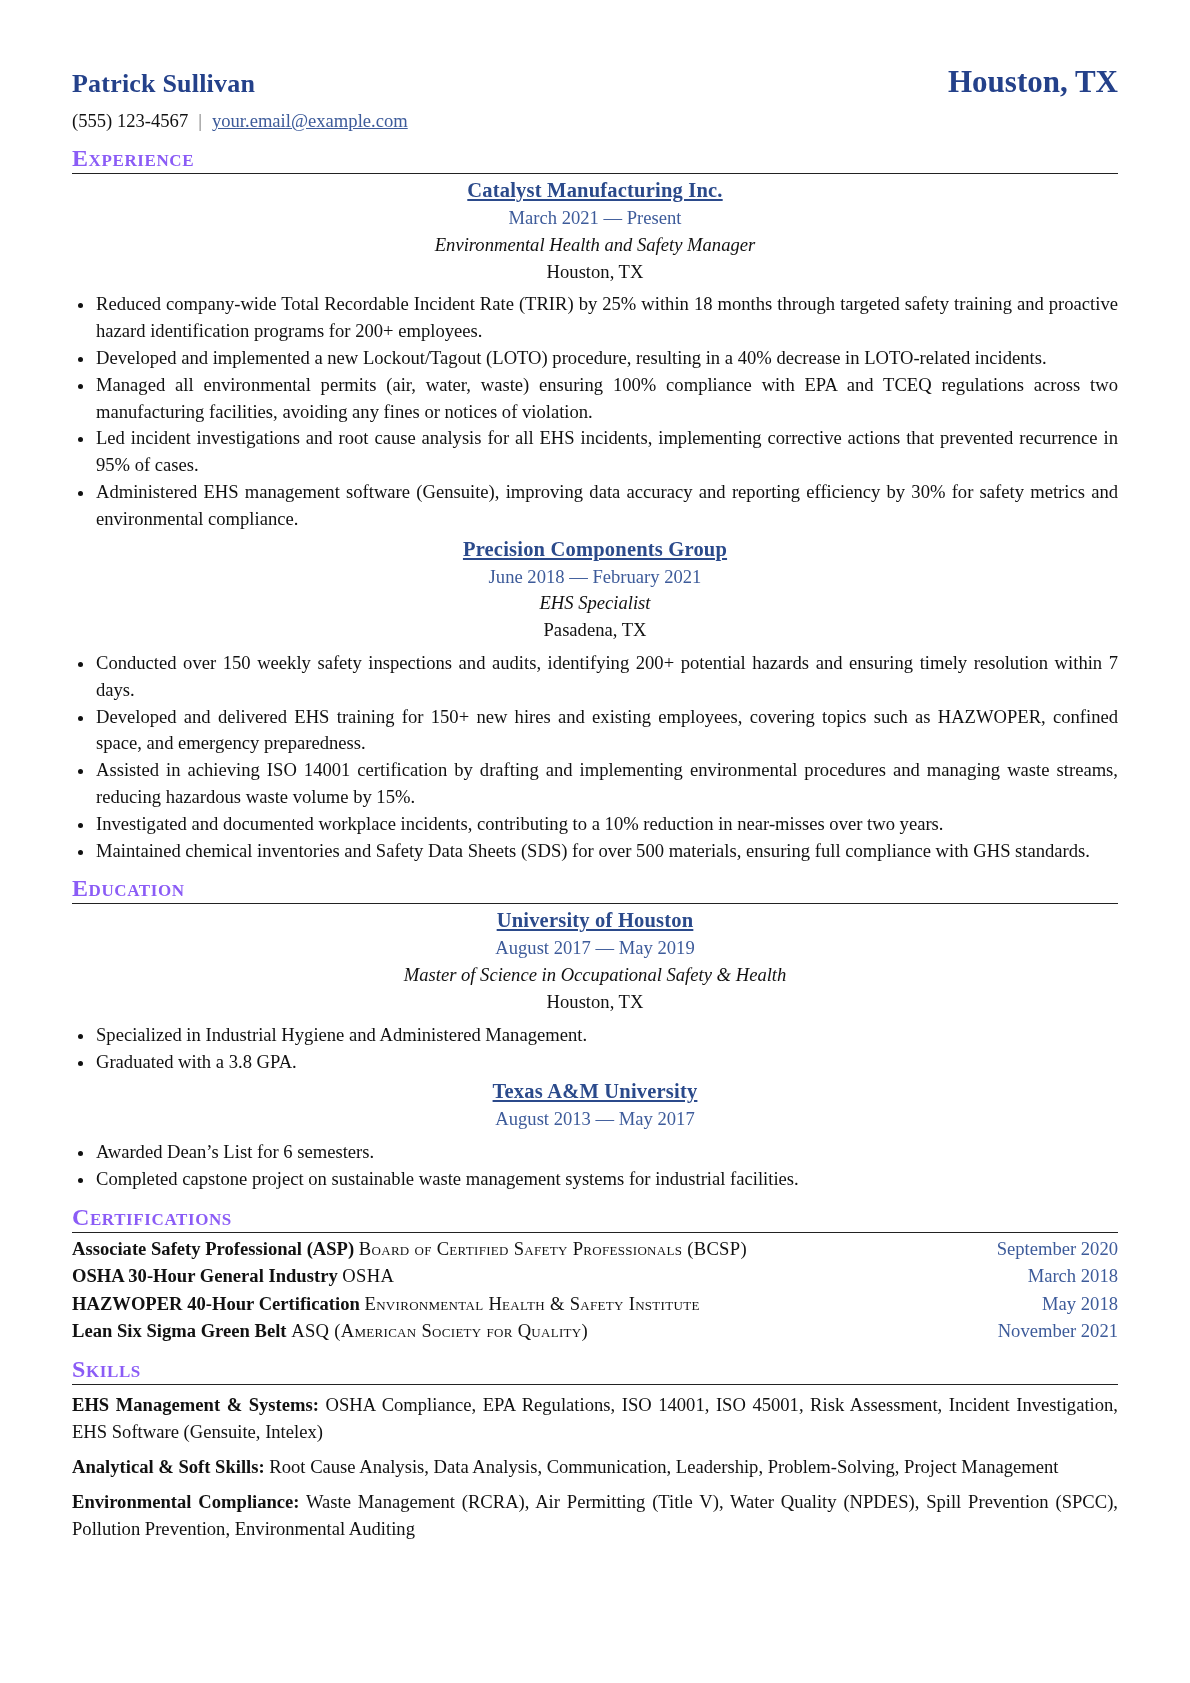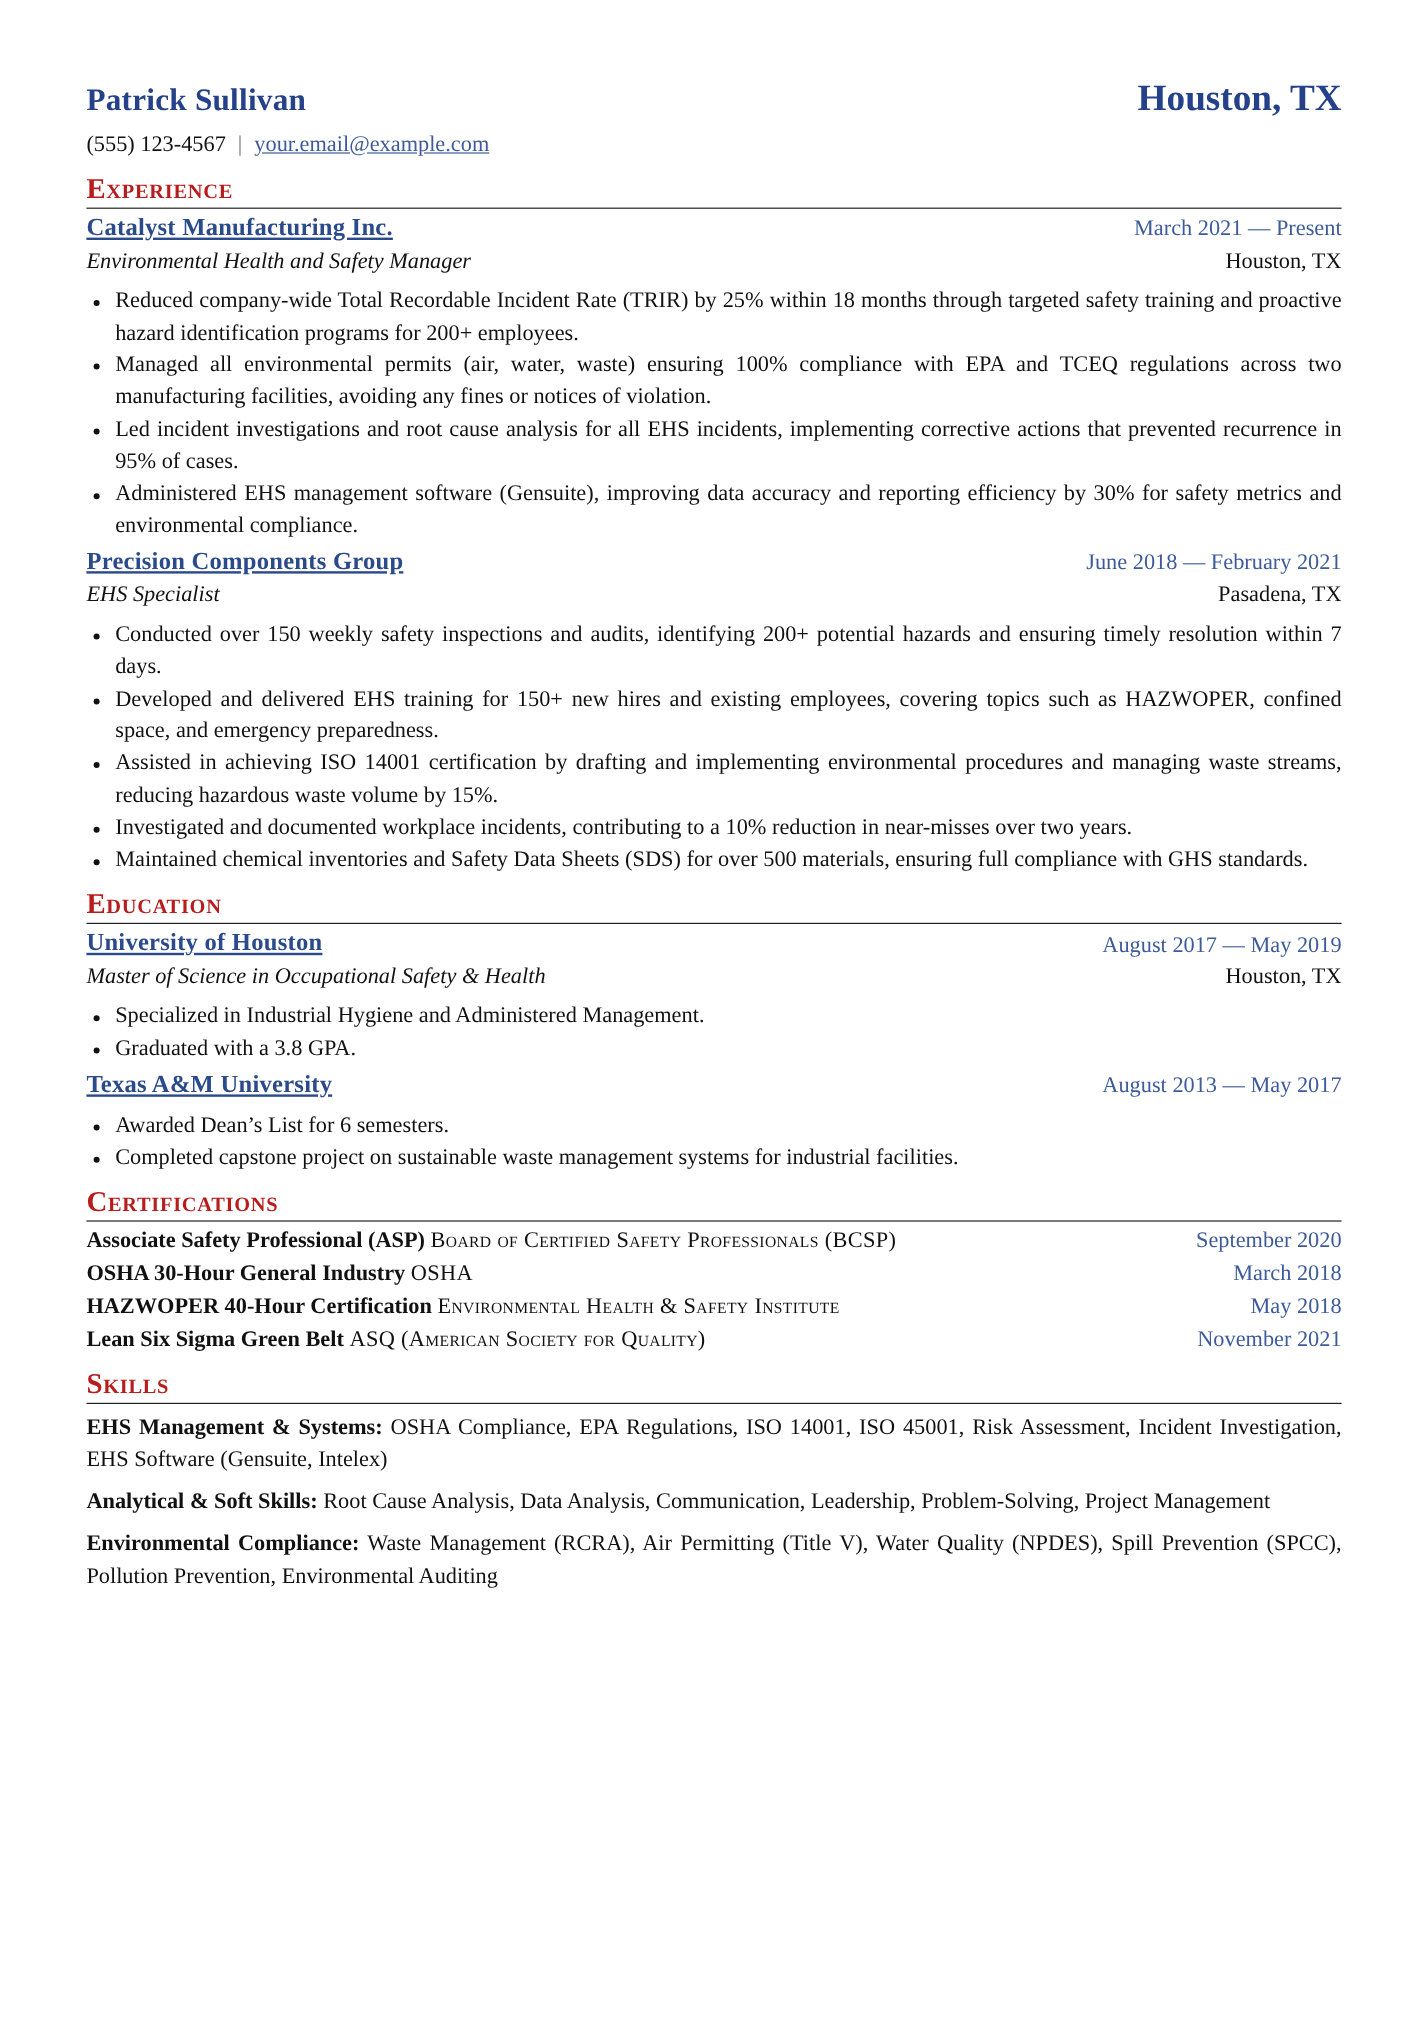--- a/index.html
+++ b/index.html
@@ -11,25 +11,25 @@
     line-height: 26.8px;
   }
   .page { position: relative; padding: 62px 72px 0 72px; }
   .header-top { display: flex; justify-content: space-between; align-items: baseline; }
   .name { font-size: 26px; font-weight: bold; color: #24418a; line-height: 40px; letter-spacing: 0.2px; }
   .hloc { font-size: 31px; font-weight: bold; color: #24418a; line-height: 40px; }
   .contact { margin-top: 4px; line-height: 26px; }
   .contact .sep { color: #777; margin: 0 10px; }
   .contact a { color: #3d5b9a; text-decoration: underline; text-align: center; }
   .section-title {
-    font-variant: small-caps; font-weight: bold; color: #b91c1c;
+    font-variant: small-caps; font-weight: bold; color: #8b5cf6;
     font-size: 24px; line-height: 28px; letter-spacing: 0.6px;
     border-bottom: 1.3px solid #222; padding-bottom: 1px; margin-top: 10px;
   }
-  .entry-row { display: flex; justify-content: space-between; align-items: flex-end; }
+  .entry-row { display: flex; justify-content: space-between; align-items: center; flex-direction: column; }
   .org { font-weight: bold; color: #2b4a8b; text-decoration: underline; font-size: 20.5px; line-height: 29px; letter-spacing: 0.2px; }
   .dates { color: #3d5b9a; }
   .role { font-style: italic; }
   ul.bullets { margin: 6px 0 0 0; padding: 0; list-style: none; }
   ul.bullets li { position: relative; padding-left: 24px; text-align: justify; }
   ul.bullets li::before {
     content: ""; position: absolute; left: 6px; top: 12px;
     width: 5px; height: 5px; border-radius: 50%; background: #111;
   }
   .entry { margin-top: 2px; }
@@ -62,20 +62,21 @@
     <div class="entry-row">
       <a class="org">Catalyst Manufacturing Inc.</a>
       <span class="dates">March 2021 — Present</span>
     </div>
     <div class="entry-row">
       <span class="role">Environmental Health and Safety Manager</span>
       <span>Houston, TX</span>
     </div>
     <ul class="bullets">
       <li>Reduced company-wide Total Recordable Incident Rate (TRIR) by 25% within 18 months through targeted safety training and proactive hazard identification programs for 200+ employees.</li>
+      <li>Developed and implemented a new Lockout/Tagout (LOTO) procedure, resulting in a 40% decrease in LOTO-related incidents.</li>
       <li>Managed all environmental permits (air, water, waste) ensuring 100% compliance with EPA and TCEQ regulations across two manufacturing facilities, avoiding any fines or notices of violation.</li>
       <li>Led incident investigations and root cause analysis for all EHS incidents, implementing corrective actions that prevented recurrence in 95% of cases.</li>
       <li>Administered EHS management software (Gensuite), improving data accuracy and reporting efficiency by 30% for safety metrics and environmental compliance.</li>
     </ul>
   </div>
 
   <div class="entry">
     <div class="entry-row">
       <a class="org">Precision Components Group</a>
       <span class="dates">June 2018 — February 2021</span>

